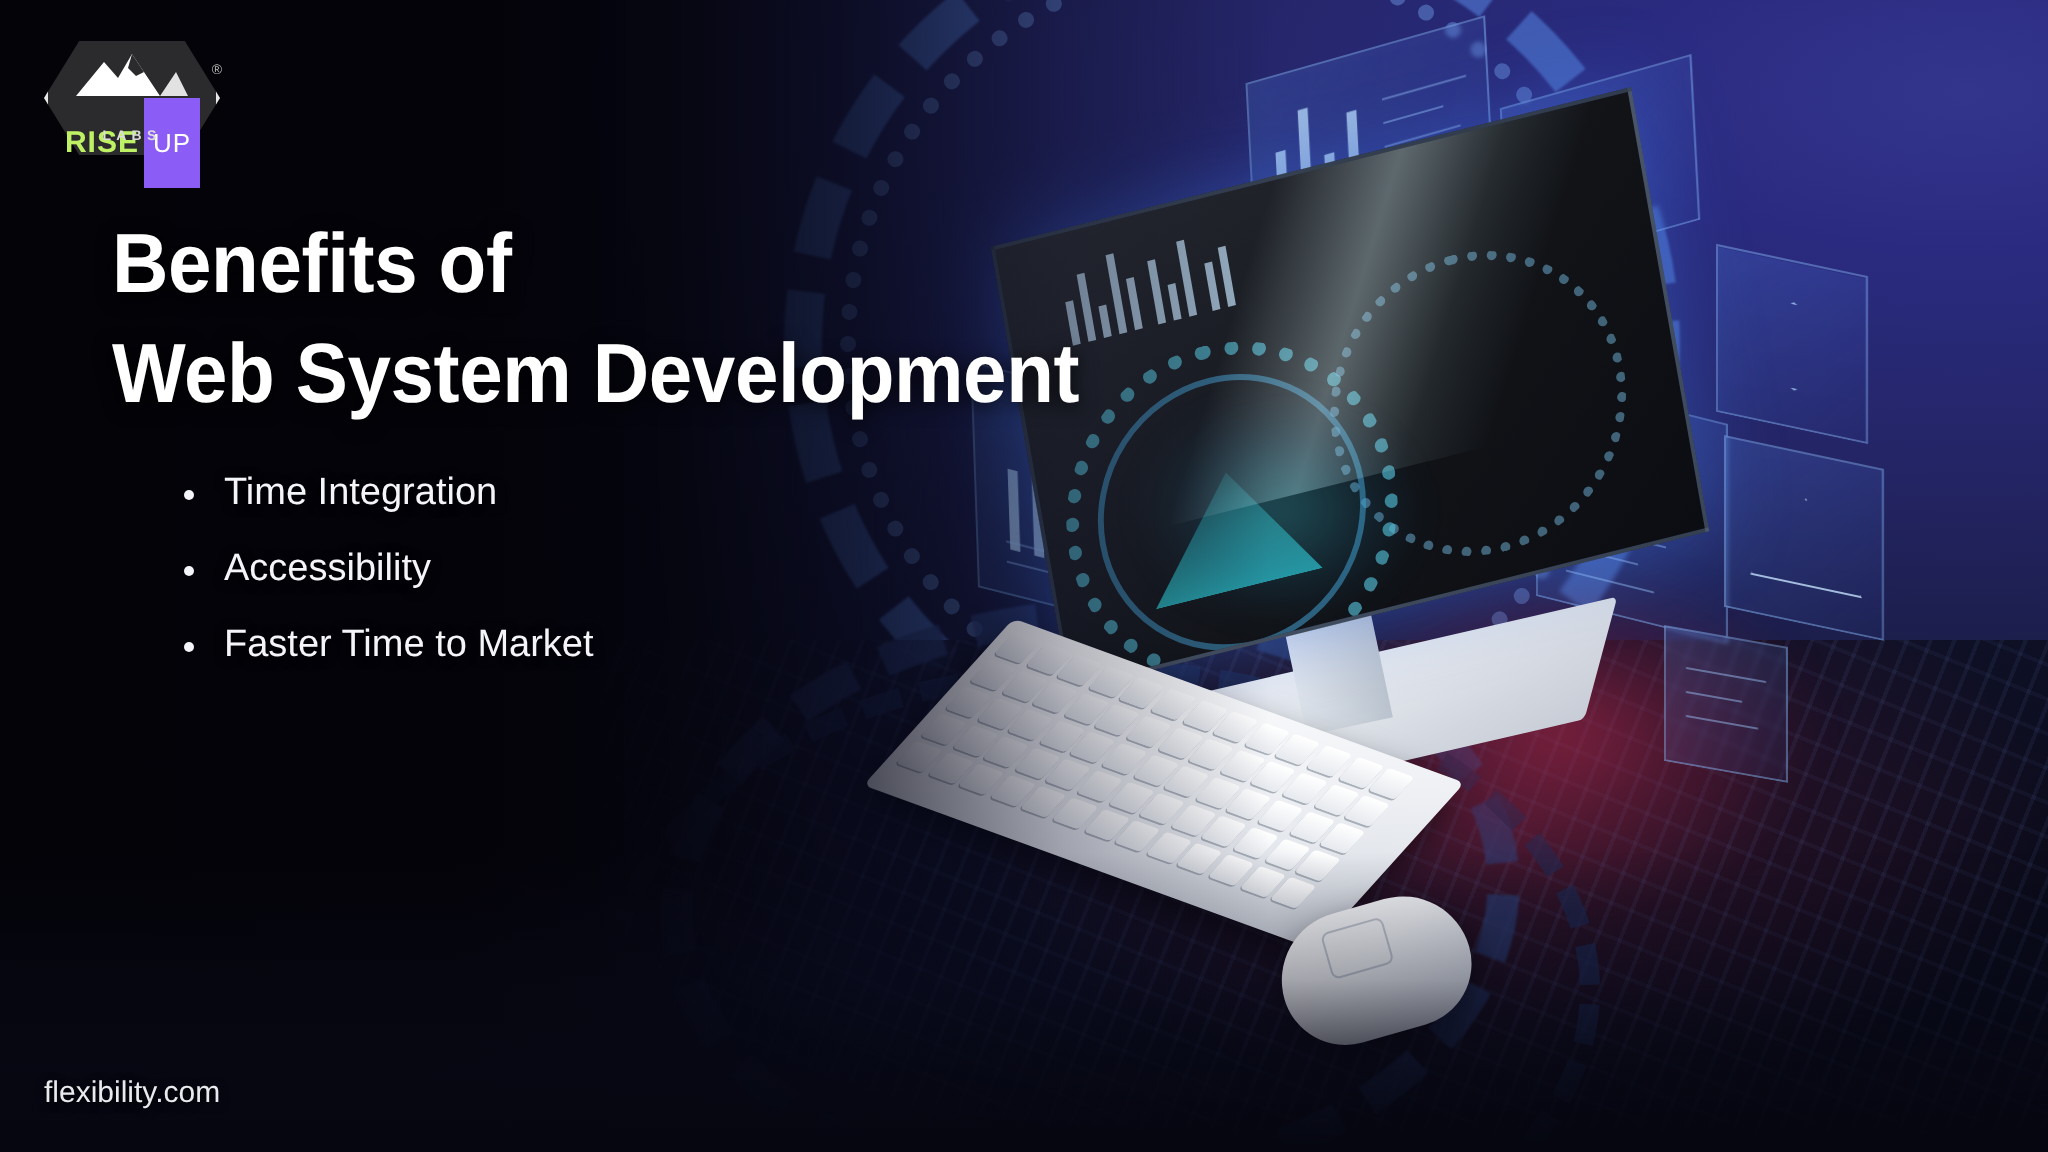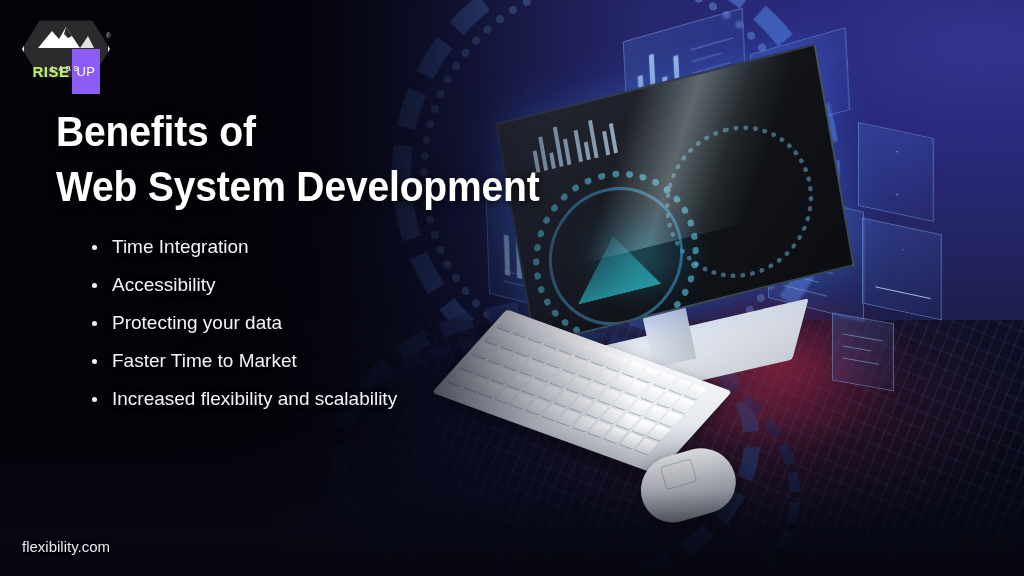--- a/index.html
+++ b/index.html
@@ -380,20 +380,18 @@
     <div class="logo-labs">LABS</div>
     <div class="logo-r">®</div>
   </div>
 
   <h1 class="title">Benefits of
 Web System Development</h1>
 
   <ul class="bullets">
     <li><span class="dot"></span><span>Time Integration</span></li>
     <li><span class="dot"></span><span>Accessibility</span></li>
-    <li><span class="dot"></span><span>Protecting your data</span></li>
     <li><span class="dot"></span><span>Faster Time to Market</span></li>
-    <li><span class="dot"></span><span>Increased flexibility and scalability</span></li>
   </ul>
 
   <div class="footer">flexibility.com</div>
 
 </div>
 
 </body></html>

